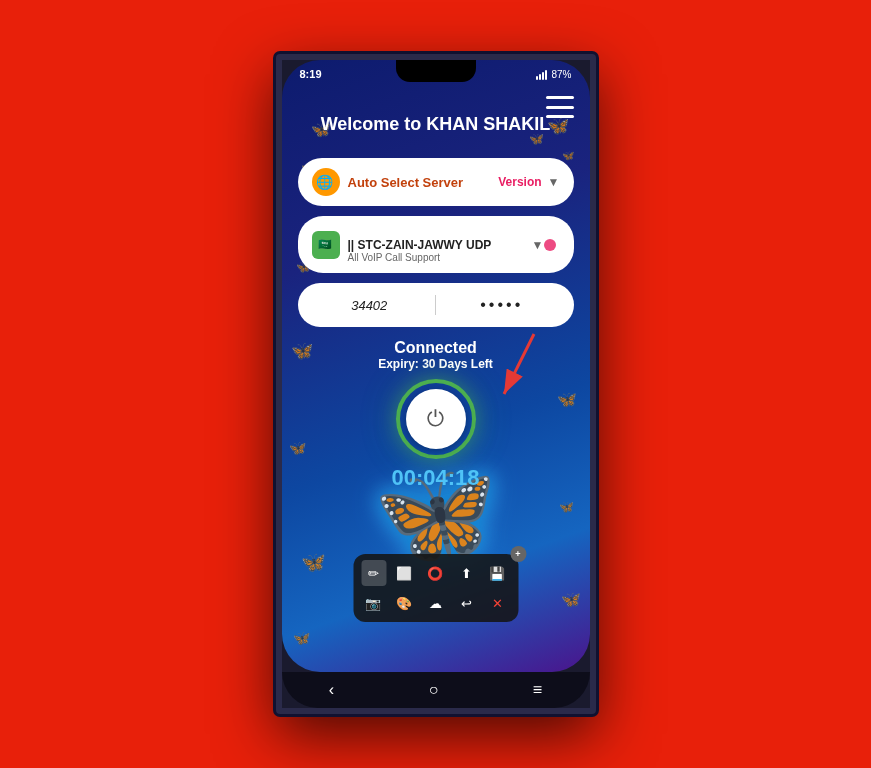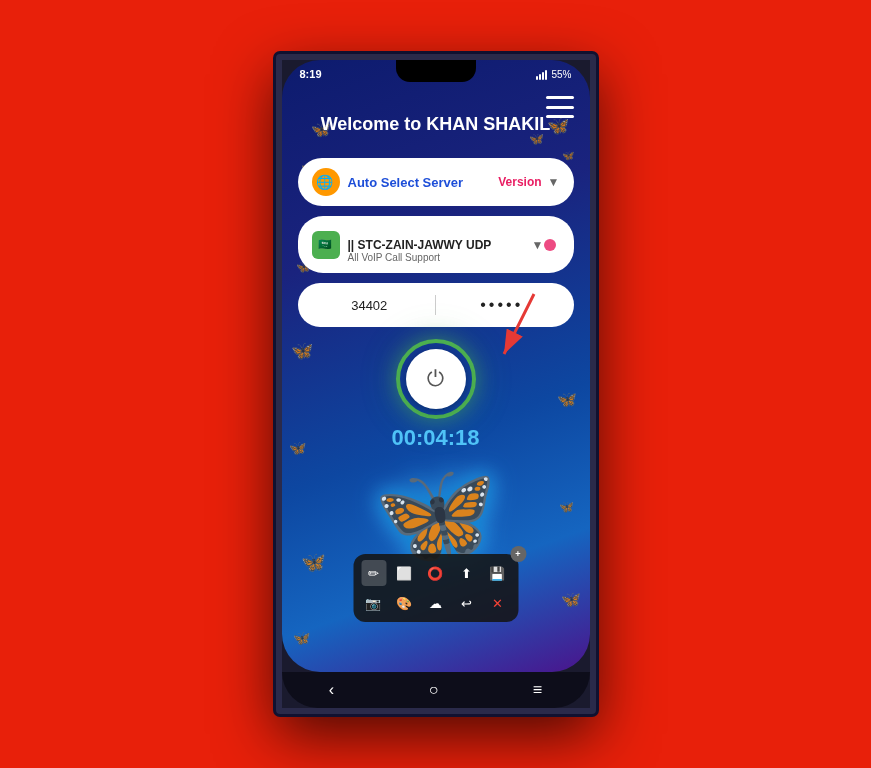--- a/index.html
+++ b/index.html
@@ -180,21 +180,21 @@
       justify-content: center;
       margin-right: 8px;
       flex-shrink: 0;
       font-size: 14px;
     }
 
     .dropdown-text {
       flex: 1;
       font-size: 13px;
       font-weight: 600;
-      color: #1d4ed8;
+      color: #c2410c;
     }
 
     .dropdown-random {
       color: #e91e63;
       font-size: 12px;
       font-weight: 600;
       margin-right: 6px;
     }
 
     .dropdown-arrow {
@@ -243,20 +243,21 @@
       display: flex;
       align-items: center;
     }
 
     .cred-username {
       flex: 1;
       font-size: 13px;
       color: #222;
       font-weight: 500;
       text-align: center;
+      font-style: italic;
     }
 
     .cred-divider {
       width: 1px;
       height: 20px;
       background: #ccc;
       margin: 0 10px;
     }
 
     .cred-password {
@@ -464,21 +465,21 @@
     <div class="status-bar">
       <span class="status-time">8:19</span>
       <div style="width:50px;"></div>
       <div class="status-right">
         <div class="signal-bars">
           <span></span>
             <span></span>
             <span></span>
             <span></span>
         </div>
-        <span style="font-size:10px;">55%</span>
+        <span style="font-size:10px;">87%</span>
       </div>
     </div>
 
     <div class="top-menu-btn">
       <span></span>
         <span></span>
         <span></span>
     </div>
 
     <div class="butterfly-deco bt1">🦋</div>
@@ -517,20 +518,24 @@
         <span class="dropdown-arrow">▼</span>
         <div class="pink-dot" style="position:relative;transform:none;margin-left:4px;width:12px;height:12px;background:#e91e63;border-radius:50%;opacity:0.8;flex-shrink:0;"></div>
       </div>
 
       <div class="credentials-row">
         <span class="cred-username">34402</span>
         <div class="cred-divider"></div>
         <span class="cred-password">•••••</span>
       </div>
 
+      <div class="status-section">
+        <div class="connected-text">Connected</div>
+        <div class="expiry-text">Expiry: 30 Days Left</div>
+      </div>
 
       <div class="power-button-container">
 
         <div style="position:absolute;top:-50px;right:20px;z-index:30;pointer-events:none;">
           <svg width="80" height="80" viewBox="0 0 80 80">
             <defs>
               <marker id="arrowhead" markerWidth="8" markerHeight="6" refX="8" refY="3" orient="auto">
                 <polygon points="0 0, 8 3, 0 6" fill="#e53935"></polygon>
               </marker>
             </defs>

